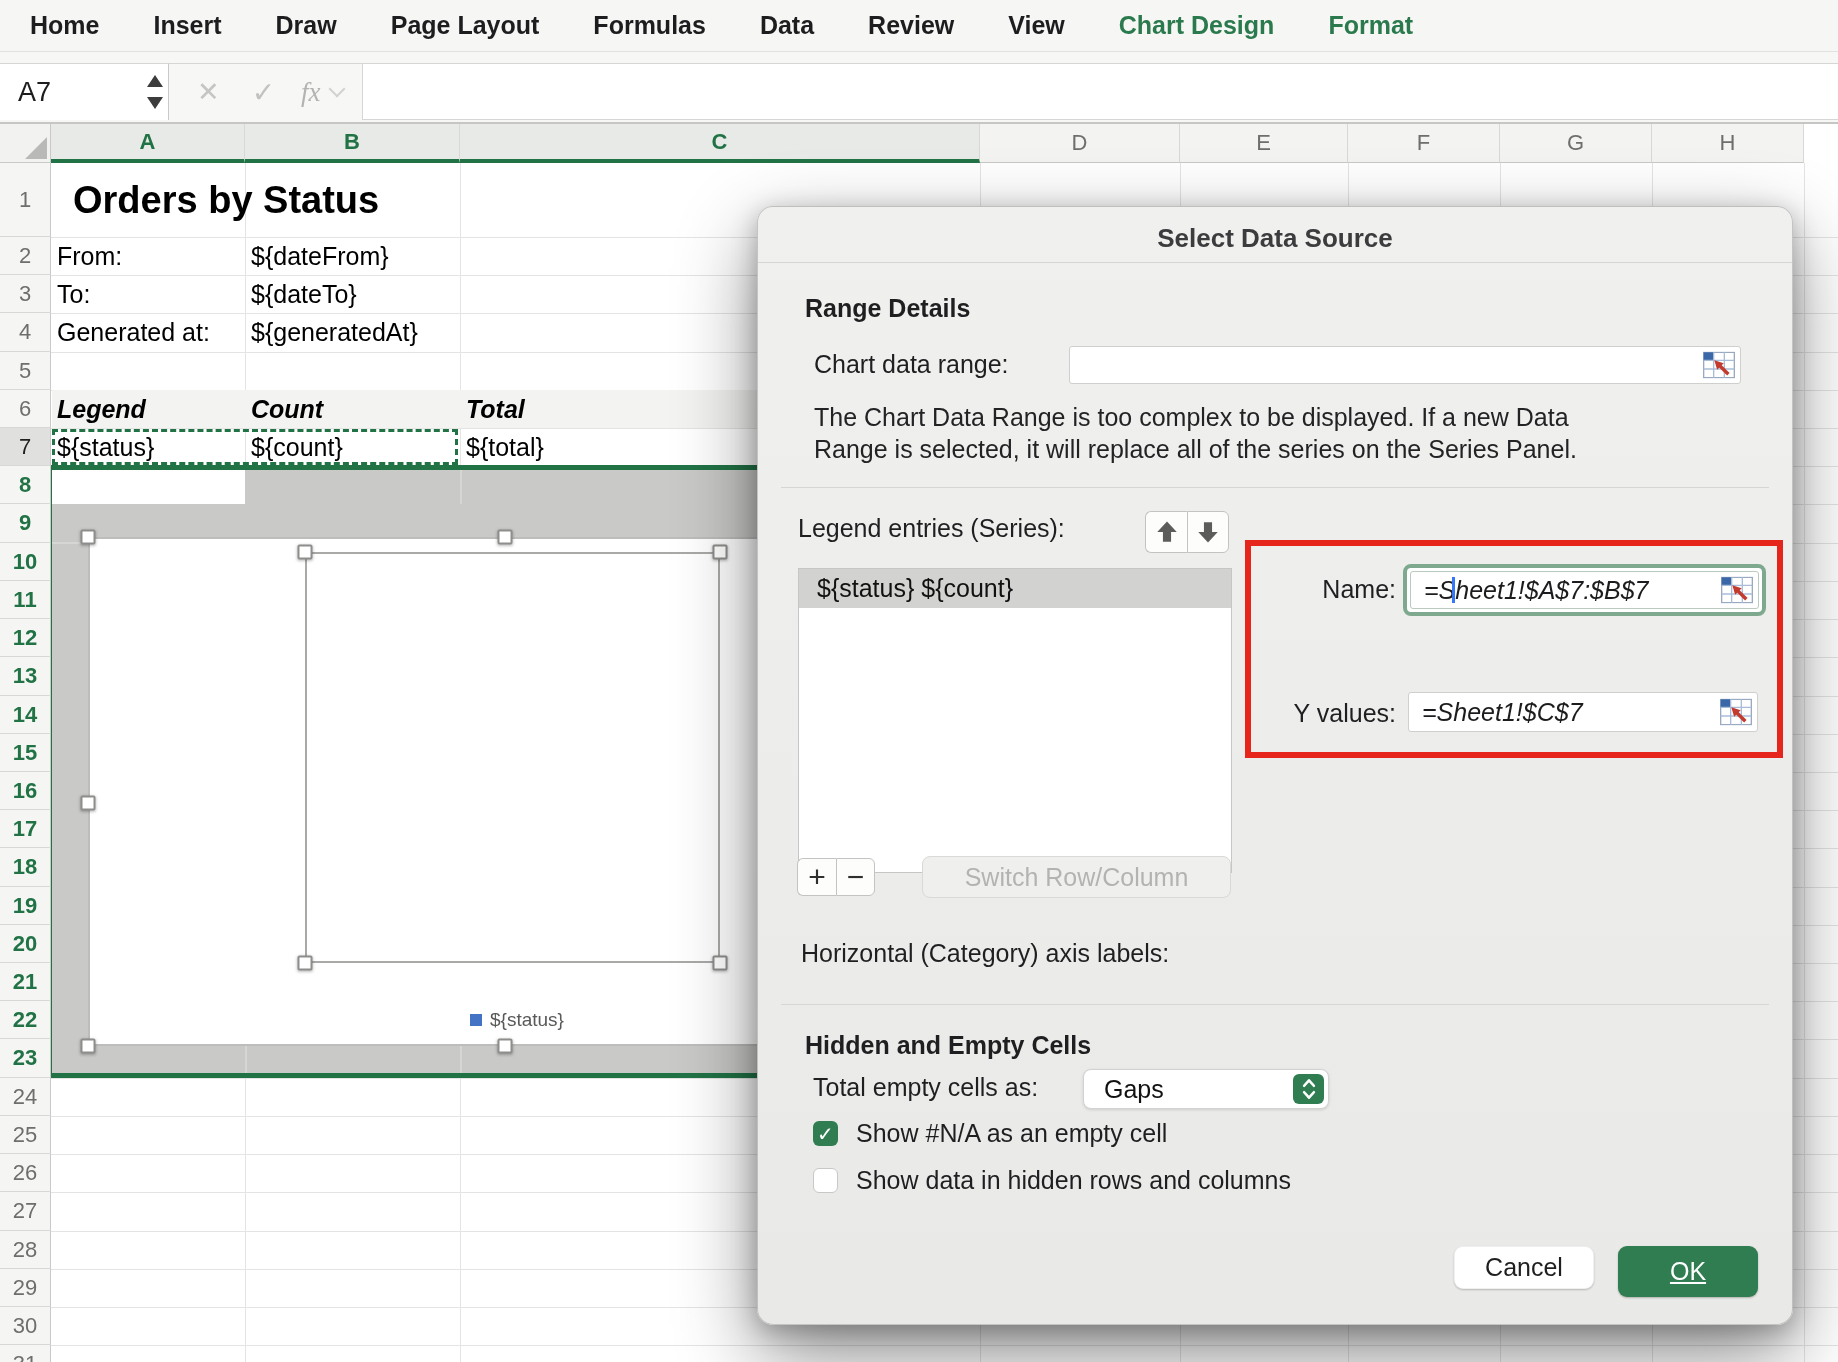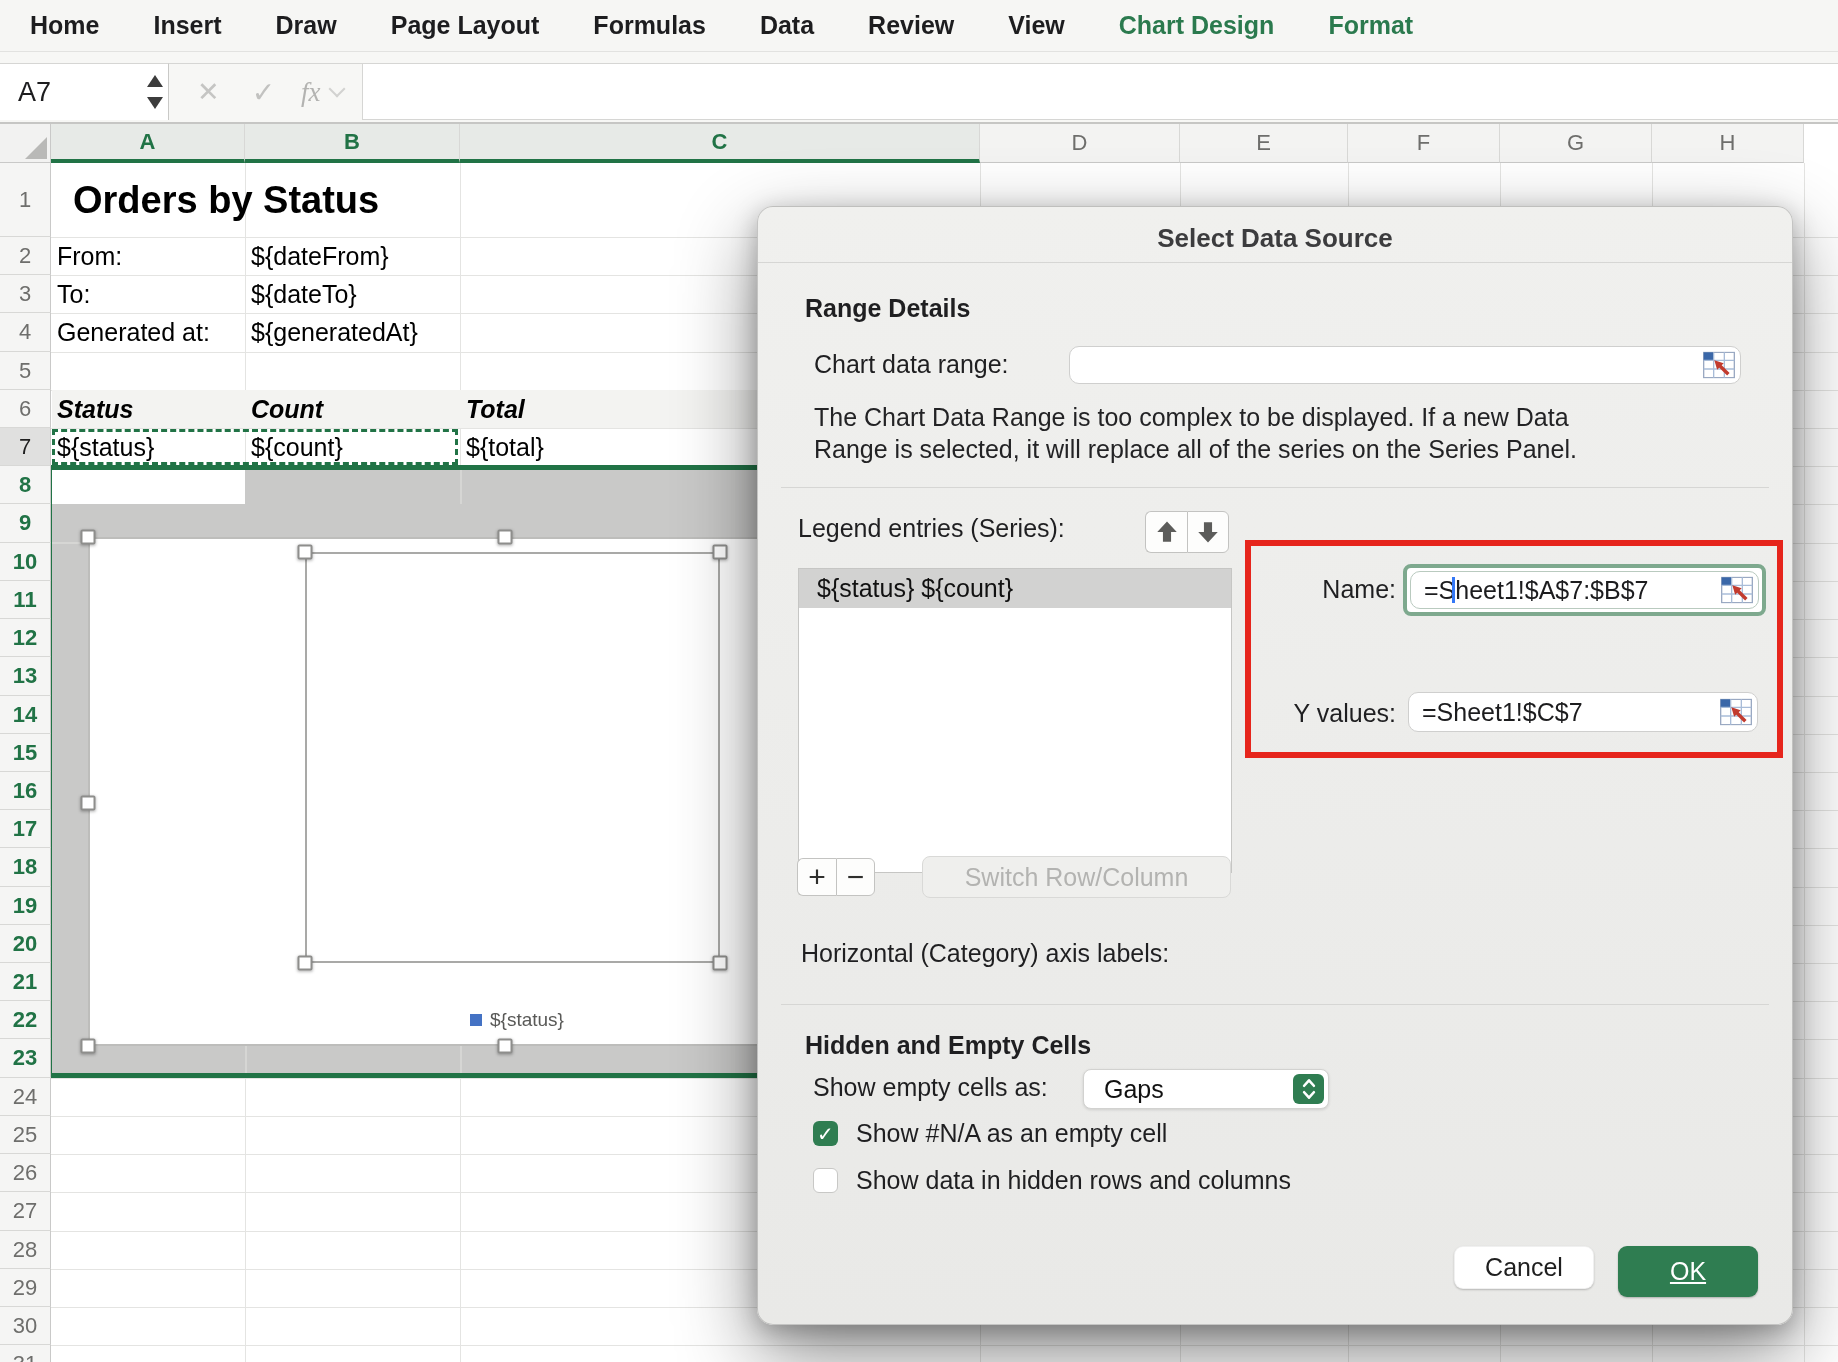--- a/index.html
+++ b/index.html
@@ -72,21 +72,21 @@
     background:linear-gradient(#f0f0ee,#e9e9e7);
     border:1px solid rgba(0,0,0,.18); border-radius:16px;
     box-shadow:0 30px 80px rgba(0,0,0,.45), 0 6px 24px rgba(0,0,0,.25);
   }
   #dialog .abs { position:absolute; }
   .dlg-title { font-size:26px; font-weight:600; color:#3c3c3e; width:100%; text-align:center; top:16px; }
   .divider { position:absolute; height:1px; background:#d6d6d4; }
   .heading { font-size:25px; font-weight:bold; color:#1f1f21; white-space:nowrap; }
   .label   { font-size:25px; color:#1f1f21; white-space:nowrap; }
   .label.r { text-align:right; }
-  .field { position:absolute; background:#fff; border:1.5px solid #cfcfce; border-radius:10px; display:flex; align-items:center; }
+  .field { position:absolute; background:#fff; border:1.5px solid #cfcfce; border-radius:3px; display:flex; align-items:center;font-style:italic; }
   .field .val { font-size:25px; color:#1c1c1e; padding-left:13px; white-space:nowrap; }
   .rangeicon { position:absolute; right:5px; top:50%; transform:translateY(-50%); width:32px; height:27px; }
   .para { font-size:25px; color:#232325; white-space:nowrap; }
   .updown { position:absolute; display:flex; }
   .ud-btn { width:42px; height:42px; background:#fdfdfc; border:1.5px solid #c3c3c1; display:flex; align-items:center; justify-content:center; }
   .ud-btn:first-child { border-radius:6px 0 0 6px; border-right:none; }
   .ud-btn:last-child  { border-radius:0 6px 6px 0; }
   #serieslist { position:absolute; background:#fff; border:1.5px solid #c6c6c4; }
   #serieslist .row { height:39px; background:#d2d2d1; display:flex; align-items:center; font-size:25px; color:#111; padding-left:18px; }
   #redbox { position:absolute; border:6px solid #e6251c; pointer-events:none; }
@@ -182,21 +182,21 @@
       </div>
     <div id="row6band" style="left: 52px; top: 266px; width: 928px; height: 38px;"></div>
     <div id="cells">
         <div class="cell title" style="left: 57px; top: 39px; height: 74px;">Orders by Status</div>
         <div class="cell" style="left: 57px; top: 113px; height: 38px;">From:</div>
         <div class="cell" style="left: 251px; top: 113px; height: 38px;">${dateFrom}</div>
         <div class="cell" style="left: 57px; top: 151px; height: 38px;">To:</div>
         <div class="cell" style="left: 251px; top: 151px; height: 38px;">${dateTo}</div>
         <div class="cell" style="left: 57px; top: 189px; height: 39px;">Generated at:</div>
         <div class="cell" style="left: 251px; top: 189px; height: 39px;">${generatedAt}</div>
-        <div class="cell th" style="left: 57px; top: 266px; height: 38px;">Status</div>
+        <div class="cell th" style="left: 57px; top: 266px; height: 38px;">Legend</div>
         <div class="cell th" style="left: 251px; top: 266px; height: 38px;">Count</div>
         <div class="cell th" style="left: 466px; top: 266px; height: 38px;">Total</div>
         <div class="cell" style="left: 57px; top: 304px; height: 38px;">${status}</div>
         <div class="cell" style="left: 251px; top: 304px; height: 38px;">${count}</div>
         <div class="cell" style="left: 466px; top: 304px; height: 38px;">${total}</div>
       </div>
 
     <div class="grayzone" style="left:245px;top:346px;width:520px;height:34px;"></div>
     <div class="grayzone" style="left:52px;top:380px;width:713px;height:34px;"></div>
     <div class="grayzone" style="left:52px;top:413px;width:36px;height:509px;"></div>
@@ -359,21 +359,21 @@
       <span class="pm-btn" style="border-radius:6px 0 0 6px;border-right:none;">+</span>
       <span class="pm-btn" style="border-radius:0 6px 6px 0;">−</span>
     </div>
     <div id="switchbtn" style="left:164px;top:649px;width:309px;height:42px;">Switch Row/Column</div>
 
     <div class="abs label" style="left:43px;top:732px;">Horizontal (Category) axis labels:</div>
 
     <div class="divider" style="left:23px;right:23px;top:797px;"></div>
 
     <div class="abs heading" style="left:47px;top:824px;">Hidden and Empty Cells</div>
-    <div class="abs label" style="left:55px;top:866px;">Show empty cells as:</div>
+    <div class="abs label" style="left:55px;top:866px;">Total empty cells as:</div>
     <div id="gaps-select" style="left:325px;top:862px;width:246px;height:40px;">
       <span class="val">Gaps</span>
       <span id="gaps-stepper">
         <svg width="18" height="26" viewBox="0 0 16 24">
             <path d="M3.5 9 L8 4 L12.5 9" fill="none" stroke="#fff" stroke-width="2.4" stroke-linecap="round" stroke-linejoin="round"></path>
             <path d="M3.5 15 L8 20 L12.5 15" fill="none" stroke="#fff" stroke-width="2.4" stroke-linecap="round" stroke-linejoin="round"></path>
           </svg>
       </span>
     </div>
 

